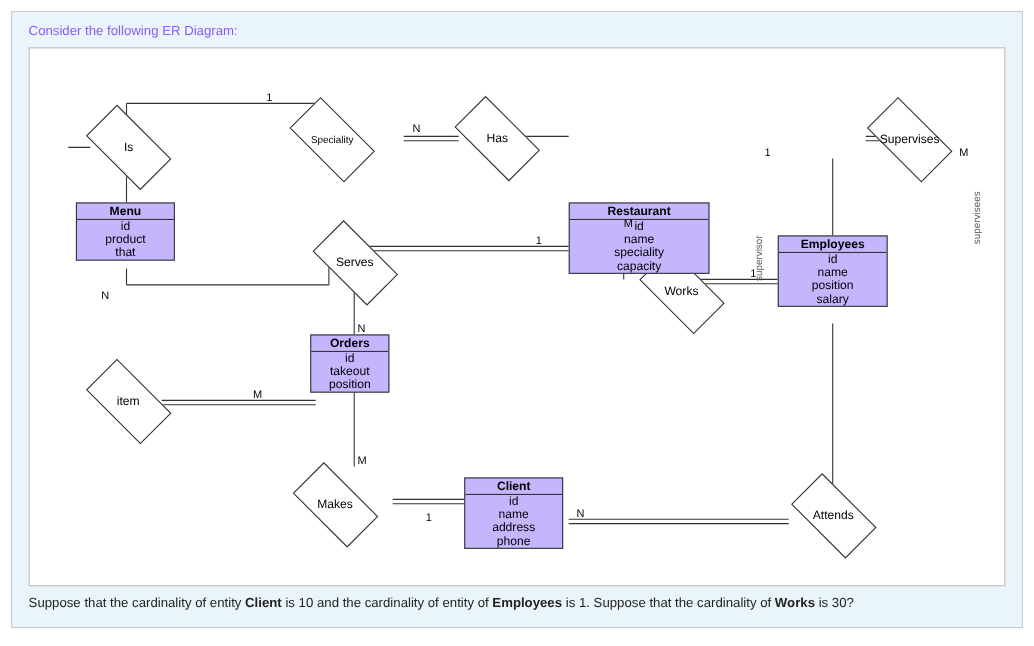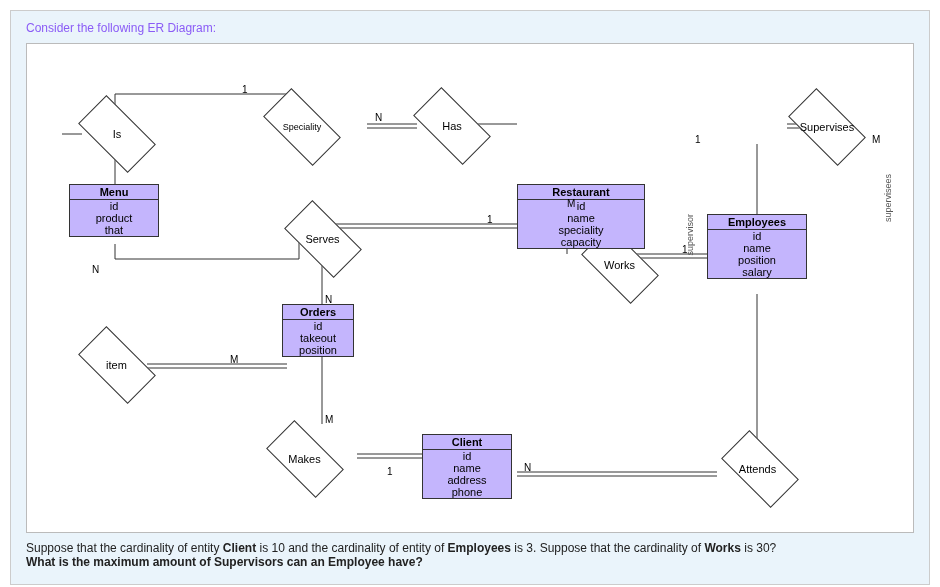--- a/index.html
+++ b/index.html
@@ -178,21 +178,21 @@
     <div class="diamond-container" style="left:52px; top:296px; width:75px; height:50px;justify-content:center;">
       <div class="diamond"></div>
       <span class="diamond-label">item</span>
     </div>
 
     <div class="diamond-container" style="left:240px; top:390px; width:75px; height:50px;">
       <div class="diamond"></div>
       <span class="diamond-label">Makes</span>
     </div>
 
-    <div class="diamond-container" style="left:693px; top:400px; width:75px; height:50px;justify-content:flex-end;">
+    <div class="diamond-container" style="left:693px; top:400px; width:75px; height:50px;">
       <div class="diamond"></div>
       <span class="diamond-label">Attends</span>
     </div>
 
     <div class="entity-box" style="left:42px; top:140px; width:90px;">
       <div class="entity-name">Menu</div>
       <div class="attr">id</div>
       <div class="attr">product</div>
       <div class="attr">that</div>
     </div>
@@ -255,17 +255,16 @@
     <span style="position:absolute; left:845px; top:90px; font-size:10px;">M</span>
 
     <div style="position:absolute; left:658px; top:170px; writing-mode:vertical-rl; text-orientation:mixed; transform:rotate(180deg); font-size:9px; color:#555;">supervisor</div>
 
     <div style="position:absolute; left:856px; top:130px; writing-mode:vertical-rl; text-orientation:mixed; transform:rotate(180deg); font-size:9px; color:#555;">supervisees</div>
 
   </div>
 
   <div class="question-area">
     <p>
-      <span>Suppose that the cardinality of entity </span><span class="bold">Client</span><span> is 10 and the cardinality of entity of </span><span class="bold">Employees</span><span> is 3. Suppose that the cardinality of </span><span class="bold">Works</span><span> is 30?</span>
+      <span>Suppose that the cardinality of entity </span><span class="bold">Client</span><span> is 10 and the cardinality of entity of </span><span class="bold">Employees</span><span> is 1. Suppose that the cardinality of </span><span class="bold">Works</span><span> is 30?</span>
     </p>
-    <p><strong>What is the maximum amount of Supervisors can an Employee have?</strong></p>
   </div>
 </div>
 
 </body></html>

